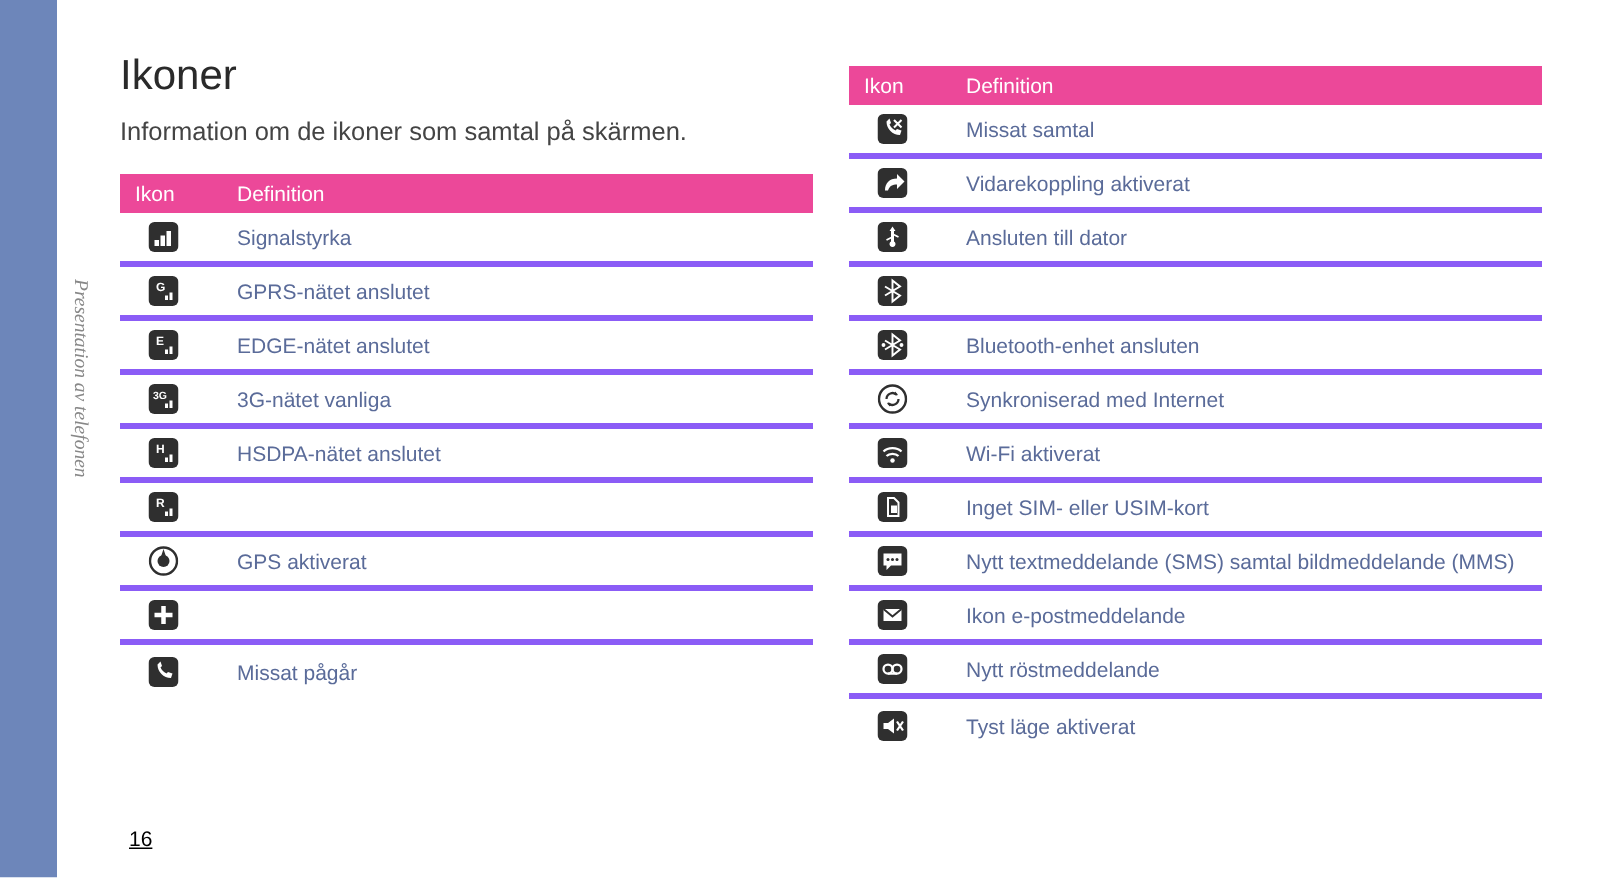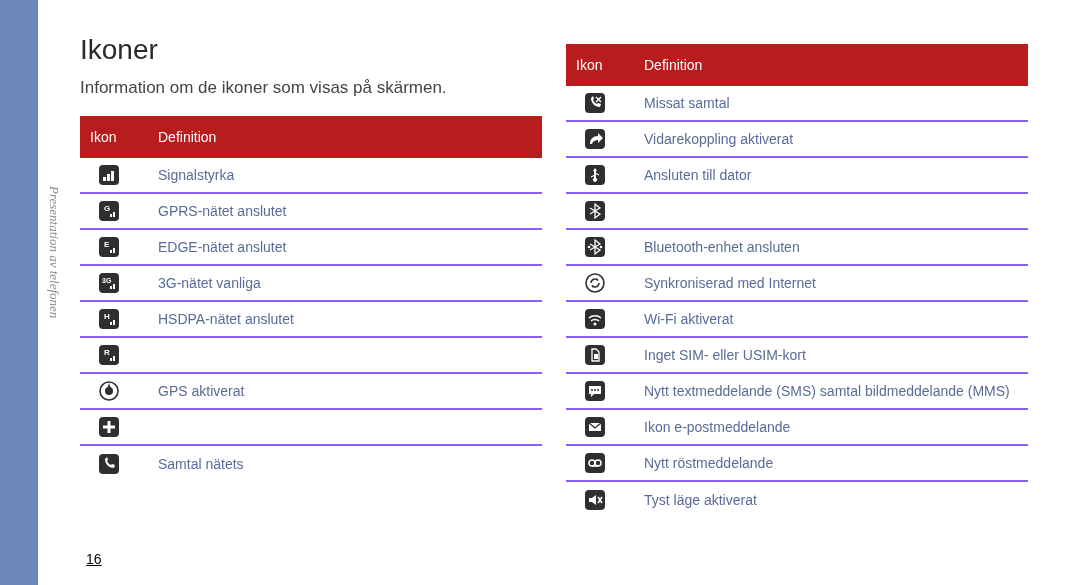--- a/index.html
+++ b/index.html
@@ -5,39 +5,39 @@
   * { box-sizing: border-box; margin: 0; padding: 0; }
   html, body { width: 1080px; height: 585px; font-family: Arial, Helvetica, sans-serif; background: #fff; color: #333; }
   .page { position: relative; width: 1080px; height: 585px; }
   .left-strip { position: absolute; left: 0; top: 0; width: 38px; height: 585px; background: #6d86ba; }
   .sidebar-label { position: absolute; left: 62px; top: 186px; font-size: 13px; color: #888; transform: rotate(90deg); transform-origin: left top; white-space: nowrap; font-family: Georgia, 'Times New Roman', serif; font-style: italic; }
   .page-title { position: absolute; left: 80px; top: 34px; font-size: 28px; font-weight: 400; color: #2a2a2a; }
   .page-subtitle { position: absolute; left: 80px; top: 78px; font-size: 17px; font-weight: 300; color: #444; }
   .col { position: absolute; width: 462px; }
   .col-left  { left: 80px;  top: 116px; }
   .col-right { left: 566px; top: 44px; }
-  .table-header { display: flex; align-items: center; height: 42px; background: #b91c1c; color: #fff; font-size: 14px; justify-content: space-between; }
+  .table-header { display: flex; align-items: center; height: 26px; background: #ec4899; color: #fff; font-size: 14px; justify-content: space-between; }
   .th-ikon { width: 78px; padding-left: 10px; }
   .th-def  { flex: 1; }
-  .row { display: flex; align-items: center; min-height: 36px; border-bottom: 2px solid #8b5cf6; padding: 4px 0; }
+  .row { display: flex; align-items: center; min-height: 36px; border-bottom: 4px solid #8b5cf6; padding: 4px 0; }
   .row:last-child { border-bottom: none; }
   .cell-icon { width: 78px; display: flex; justify-content: flex-start; padding-left: 18px; }
   .cell-def  { flex: 1; font-size: 14px; color: #5a6b99; line-height: 1.35; padding-right: 8px; }
   .ico { width: 22px; height: 22px; border-radius: 5px; display: inline-flex; align-items: center; justify-content: center; font-size: 11px; color: #fff; font-weight: bold; }
   .page-number { position: absolute; left: 86px; bottom: 18px; font-size: 14px; color: #000000; text-decoration: underline; }
 </style>
 </head>
 <body>
 <div class="page">
 
 <div class="left-strip"></div>
 <div class="sidebar-label">Presentation av telefonen</div>
 
 <h1 class="page-title">Ikoner</h1>
-<div class="page-subtitle">Information om de ikoner som visas på skärmen.</div>
+<div class="page-subtitle">Information om de ikoner som samtal på skärmen.</div>
 
 <div class="col col-left">
   <div class="table-header">
     <div class="th-ikon">Ikon</div>
     <div class="th-def">Definition</div>
   </div>
 
   <div class="row">
     <div class="cell-icon">
           <span class="ico">
@@ -140,21 +140,21 @@
   </div>
   <div class="row">
     <div class="cell-icon">
           <span class="ico">
             <svg width="20" height="20" viewBox="0 0 20 20">
               <rect x="0" y="0" width="20" height="20" rx="4" fill="#2f2f2f"></rect>
               <path d="M6 5c0 5 4 9 9 9l1-3-3-1-1 1c-2-1-3-2-4-4l1-1-1-3z" fill="#fff"></path>
             </svg>
           </span>
         </div>
-    <div class="cell-def">Samtal nätets</div>
+    <div class="cell-def">Missat pågår</div>
   </div>
 </div>
 
 <div class="col col-right">
   <div class="table-header">
     <div class="th-ikon">Ikon</div>
     <div class="th-def">Definition</div>
   </div>
 
   <div class="row">

